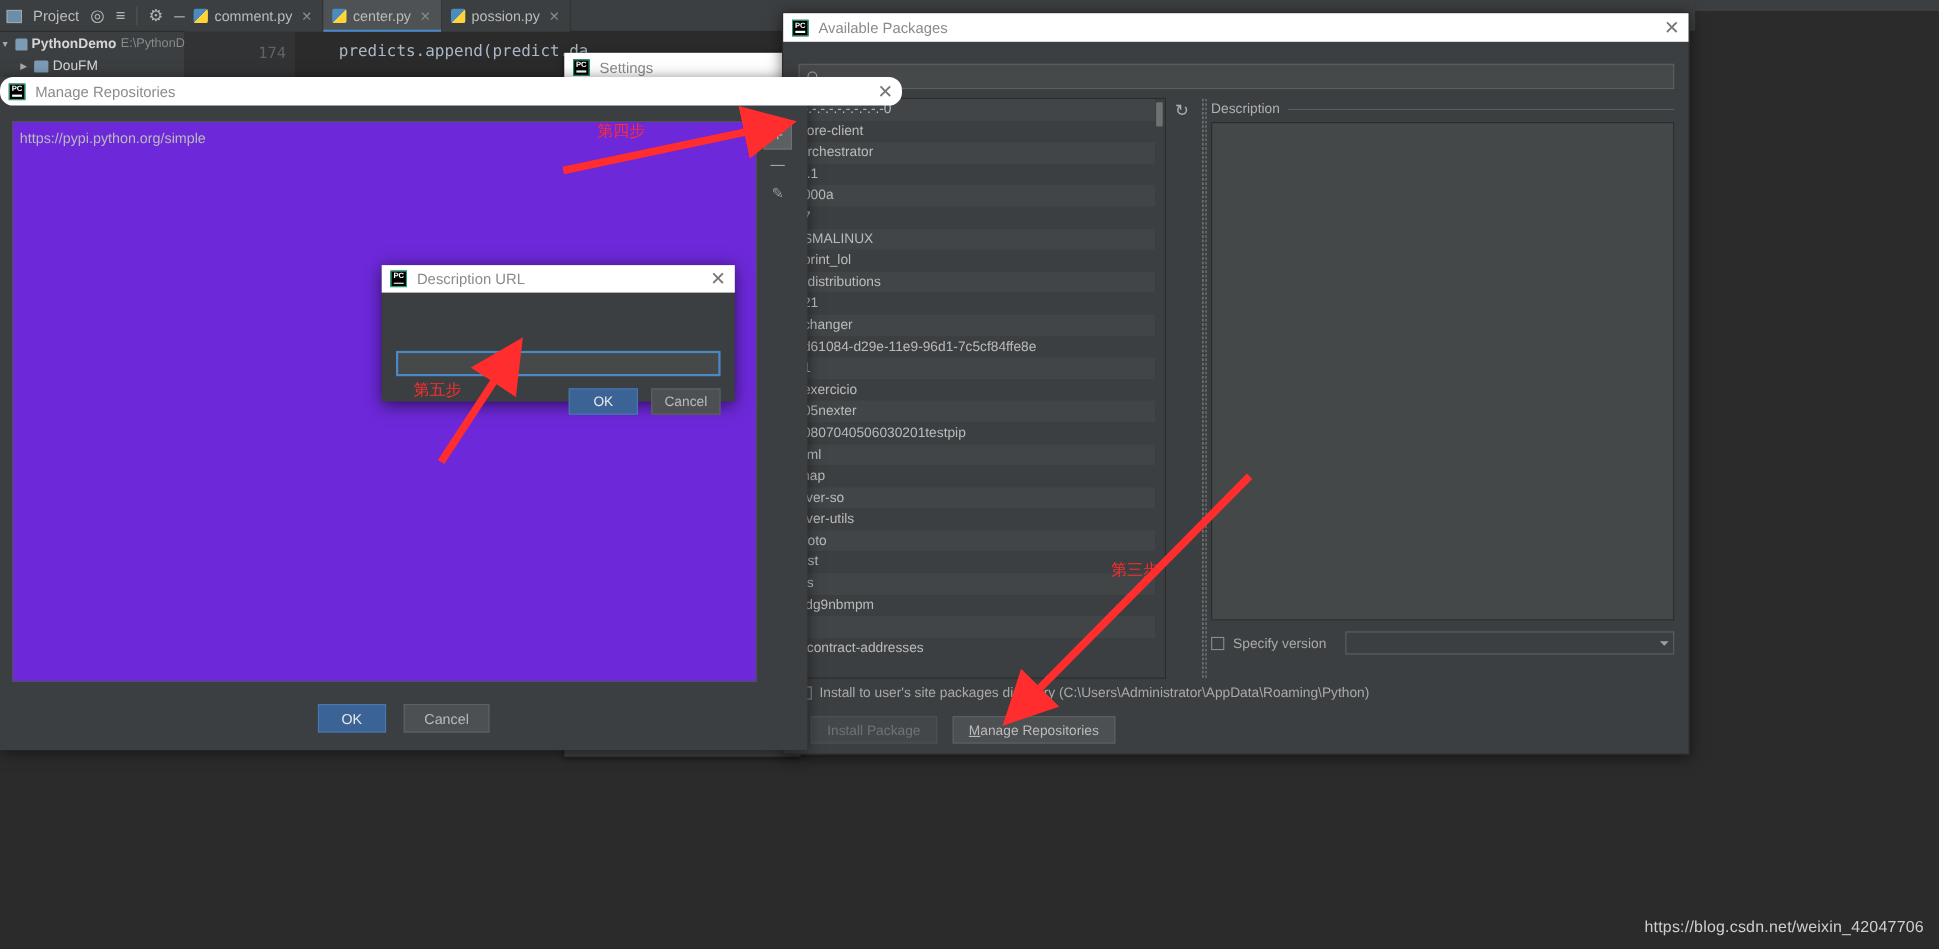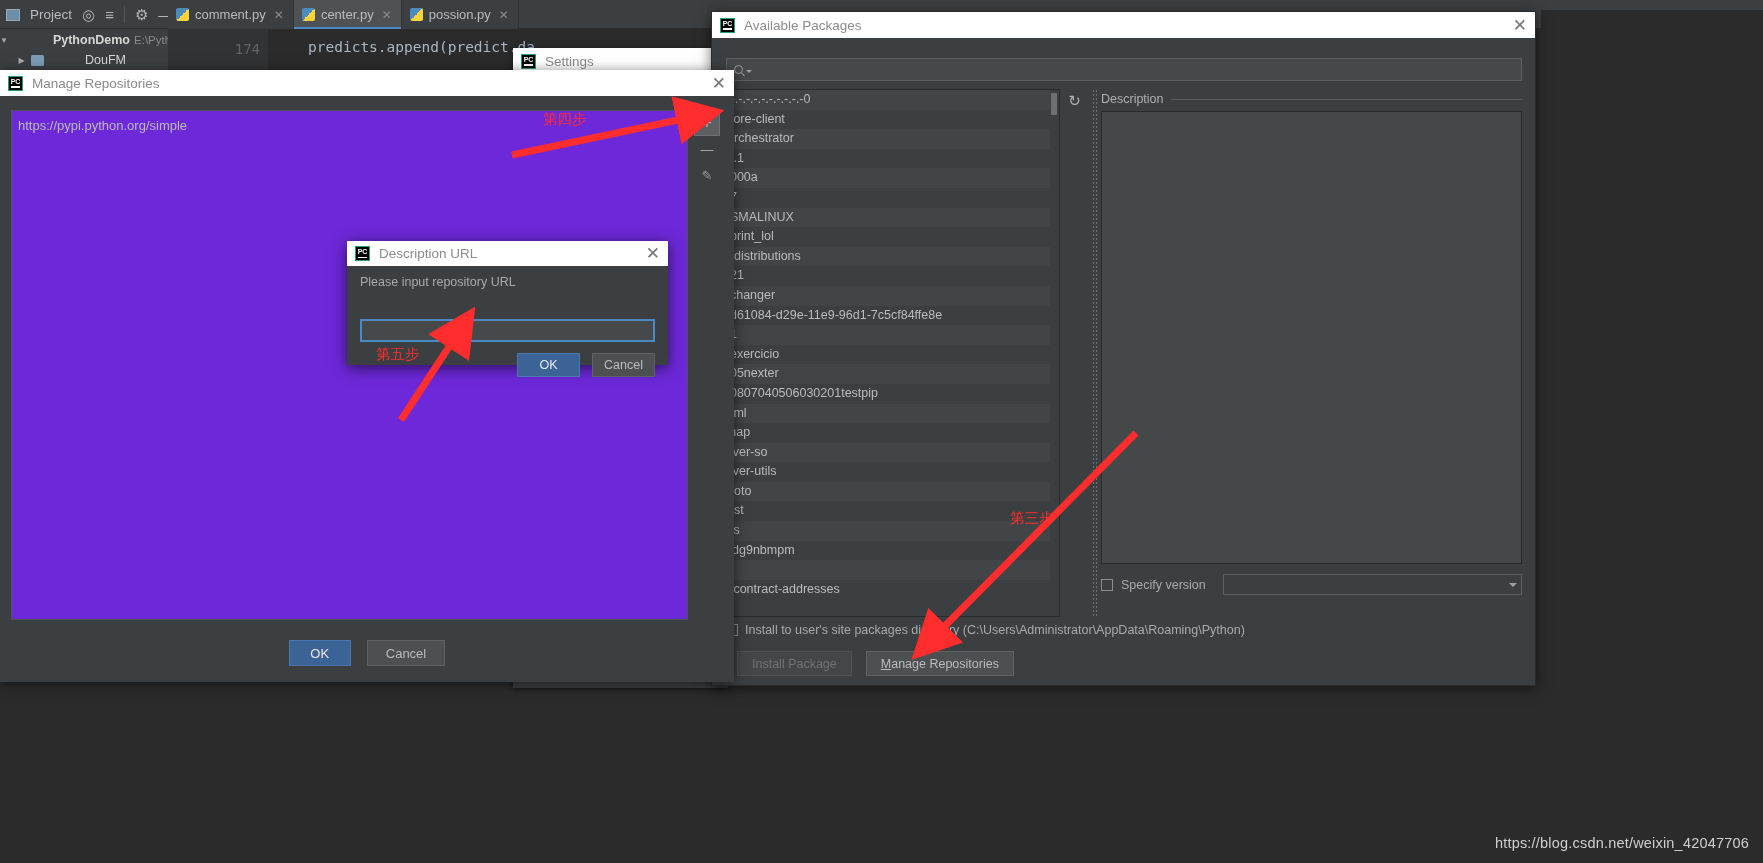--- a/index.html
+++ b/index.html
@@ -55,21 +55,21 @@
     position: absolute; left: 0; top: 29px; width: 168px; height: 42px;
     background: #3c3f41; font-size: 12.5px; color: #bbbbbb;
     padding-top: 1px;
   }
   .tree-row { display: flex; align-items: center; height: 20px; gap: 4px; }
   .tree-row .arrow { color: #a9a9a9; font-size: 8px; width: 11px; text-align: center; }
   .tree-row .folder {
     width: 13px; height: 11px; background: #7c9bb5; border-radius: 1.5px 1.5px 1px 1px;
     display: inline-block;
   }
-  .tree-row .name { font-weight: bold; color: #d6d6d6; margin-left: 37px; }
+  .tree-row .name { font-weight: bold; color: #d6d6d6; }
   .tree-row .path { color: #8a8a8a; font-weight: normal; font-size: 11.5px; }
   .tree-row.indent { padding-left: 16px; }
   .tree-row.indent .name { font-weight: normal; }
 
   .editor-area {
     position: absolute; left: 168px; top: 29px; width: 1595px; height: 42px;
     background: #2b2b2b;
   }
   .gutter {
     position: absolute; left: 0; top: 0; width: 100px; height: 42px;
@@ -215,21 +215,21 @@
     cursor: pointer;
   }
   .btn.disabled { color: #6f7274; background: #43474a; border-color: #4e5254; }
   .btn .mn { text-decoration: underline; }
 
   
   #manage-repos {
     position: absolute; left: 0; top: 70px; width: 734px; height: 612px;
     background: #3c3f41; box-shadow: 0 2px 12px rgba(0,0,0,.55);
   }
-  #manage-repos .win-titlebar { width: 734px; }
+  #manage-repos .win-titlebar { width: 820px; border-radius: 12px; }
   .mr-body { position: absolute; left: 0; top: 26px; right: 0; bottom: 0; }
   .mr-list {
     position: absolute; left: 11px; top: 14px; width: 677px; bottom: 62px;
     background: #6d28d9; border: 1px solid #4f5355;
   }
   .mr-item {
     color: #bbbbbb; font-size: 13px; padding: 7px 0 0 6px; height: 26px;
   }
   .mr-toolcol {
     position: absolute; left: 694px; top: 14px; width: 30px; height: 120px;
@@ -491,21 +491,20 @@
     </div>
   </div>
 
   <div id="repo-url">
     <div class="win-titlebar">
       <span class="pc-icon">PC</span>
       <span class="win-title">Description URL</span>
       <span class="win-x">✕</span>
     </div>
     <div class="ru-body">
-      <div class="ru-label">Please input repository URL</div>
       <div class="ru-input"></div>
       <div class="ru-footer">
         <div class="ru-ok">OK</div>
         <div class="ru-cancel">Cancel</div>
       </div>
     </div>
   </div>
 
   <svg class="arrow-svg">
     <defs>

